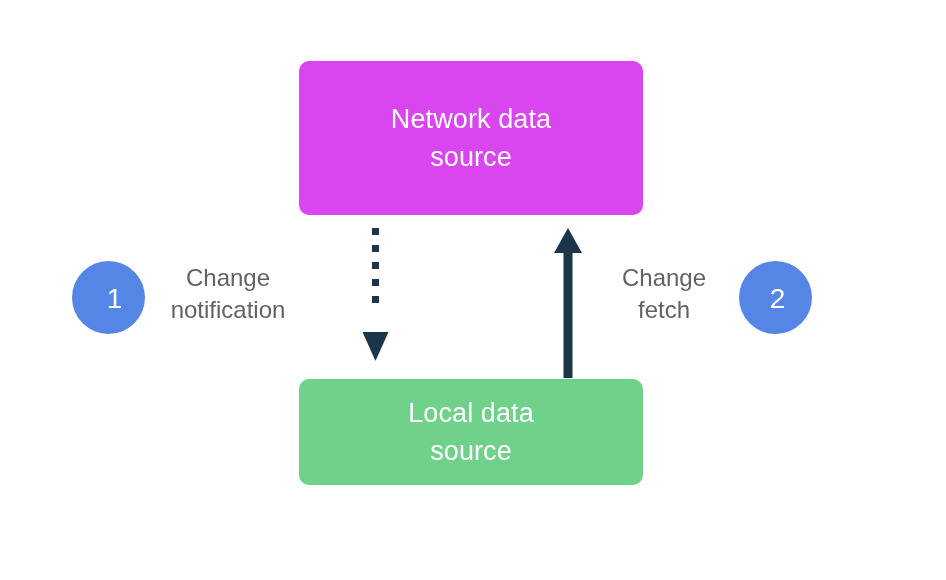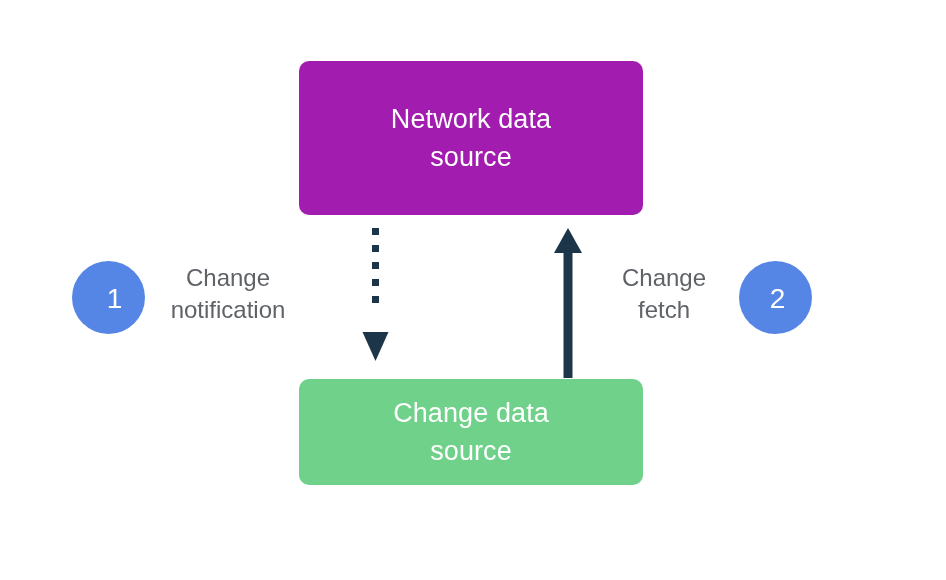--- a/index.html
+++ b/index.html
@@ -111,27 +111,27 @@
     top: 222px;
     width: 42px;
     height: 160px;
   }
 </style>
 </head>
 <body>
 
 <div id="canvas" style="background: rgb(255, 255, 255);">
 
-  <div class="node" id="node-network" style="background: #a21caf; color: rgb(255, 255, 255);">
+  <div class="node" id="node-network" style="background: #d946ef; color: rgb(255, 255, 255);">
     <span class="node-label">Network data
 source</span>
   </div>
 
   <div class="node" id="node-local" style="background: rgb(112, 209, 139); color: rgb(255, 255, 255);">
-    <span class="node-label">Change data
+    <span class="node-label">Local data
 source</span>
   </div>
 
   <div class="badge" id="badge-1" style="background: rgb(86, 134, 229); color: rgb(255, 255, 255);">
     <span class="badge-num">1</span>
   </div>
 
   <div class="badge" id="badge-2" style="background: rgb(86, 134, 229); color: rgb(255, 255, 255);">
     <span class="badge-num">2</span>
   </div>

